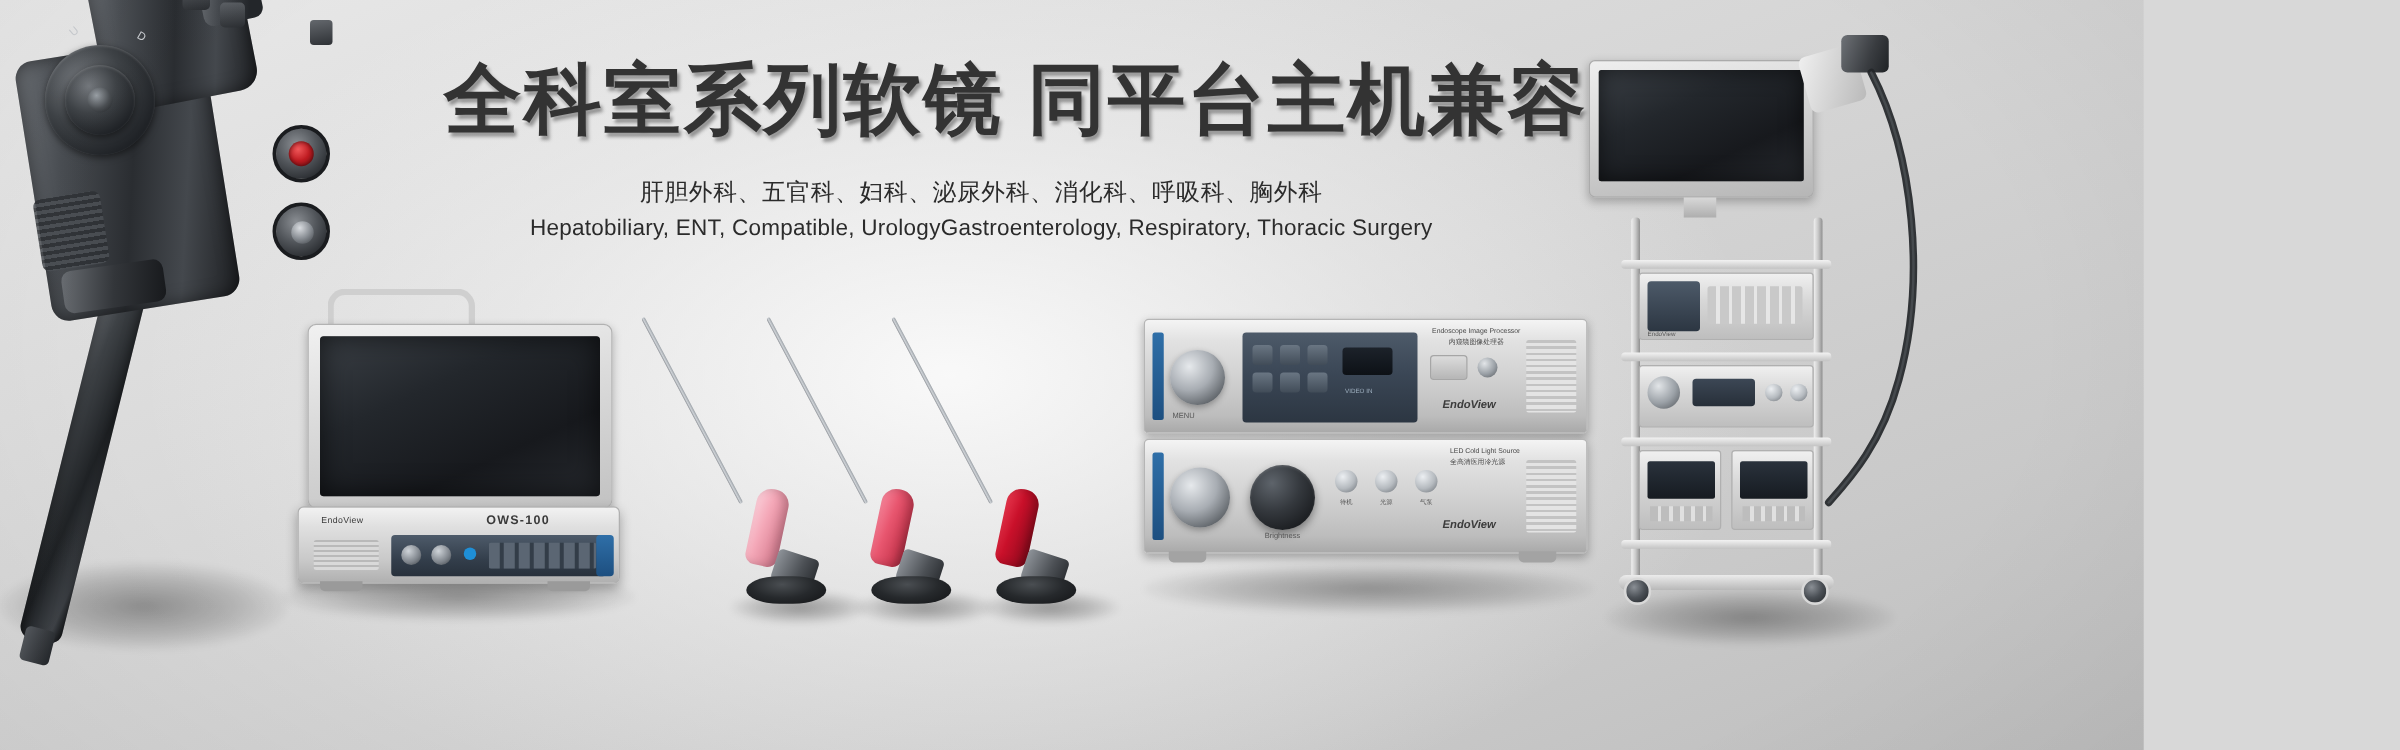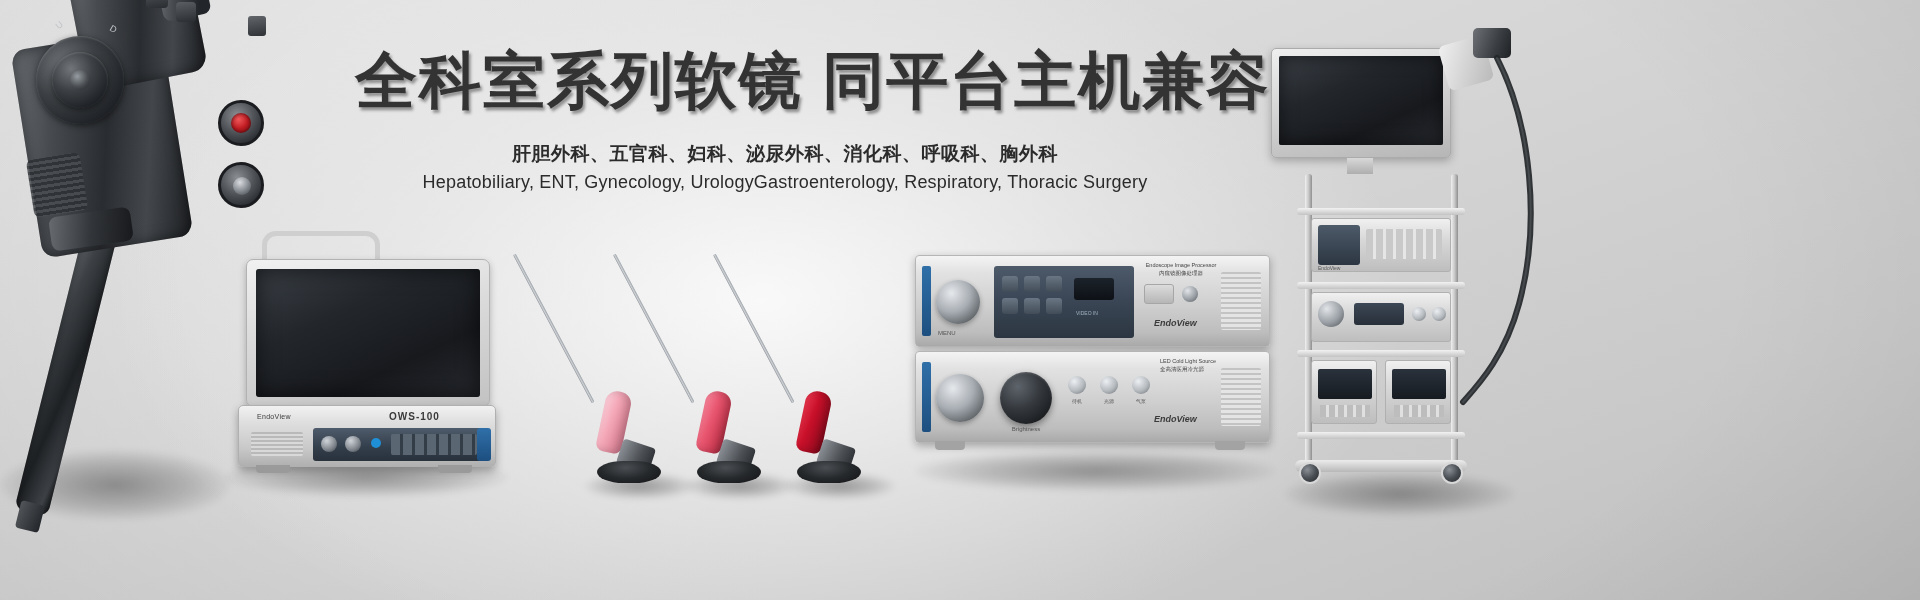--- a/index.html
+++ b/index.html
@@ -2,21 +2,21 @@
 <html><head>
 <meta charset="utf-8">
 <style>
   * { box-sizing: border-box; margin:0; padding:0; }
   html,body { width:1920px; height:600px; overflow:hidden; }
   body {
     font-family: "Liberation Sans", sans-serif;
     background: #d8d8d8;
   }
   #stage {
-    position:relative; width:1920px; height:600px; overflow:hidden;
+    position:relative; width:1715px; height:600px; overflow:hidden;
     background:
       radial-gradient(ellipse 900px 520px at 760px 300px, rgba(255,255,255,0.85) 0%, rgba(245,245,245,0.45) 40%, rgba(215,215,215,0.0) 72%),
       linear-gradient(160deg, #e9e9e9 0%, #dedede 25%, #d2d2d2 55%, #c9c9c9 78%, #bdbdbd 100%);
   }
   
   #vignette {
     position:absolute; inset:0;
     background:
       radial-gradient(ellipse 1400px 760px at 50% 45%, rgba(0,0,0,0) 55%, rgba(0,0,0,0.10) 100%);
     pointer-events:none;
@@ -29,21 +29,21 @@
   #title {
     font-size:62px; font-weight:bold; color:#333333; letter-spacing:2px;
     line-height:1.08; white-space:nowrap;
     text-shadow: 2px 3px 3px rgba(0,0,0,0.38), 0 1px 0 rgba(255,255,255,0.5);
   }
   #subtitle {
     margin-top:6px; font-size:30px; font-weight:bold; color:#141414;
     letter-spacing:0.2px; white-space:nowrap;
   }
   #dept-cn {
-    margin-top:26px; font-size:19px; color:#2b2b2b; font-weight:bold;
+    margin-top:26px; font-size:19px; color:#2b2b2b; font-weight:normal;
     letter-spacing:0.5px; white-space:nowrap;
   }
   #dept-en {
     margin-top:5px; font-size:18px; color:#2b2b2b; font-weight:normal;
     letter-spacing:0.2px; white-space:nowrap;
   }
 
   
   .prod { position:absolute; }
   .screen {
@@ -394,17 +394,17 @@
                 background:linear-gradient(110deg,#6e7277,#3a3d41 60%,#1f2225);"></div>
     <svg style="position:absolute; left:150px; top:34px; width:130px; height:360px; overflow:visible;">
       <path d="M 52 4 C 86 70, 96 170, 74 250 C 60 302, 34 330, 18 348" stroke="#232629" stroke-width="6" fill="none" stroke-linecap="round" opacity="0.92"></path>
       <path d="M 52 4 C 86 70, 96 170, 74 250 C 60 302, 34 330, 18 348" stroke="#5a5f64" stroke-width="2" fill="none" stroke-linecap="round" opacity="0.5"></path>
     </svg>
   </div>
 
   <div id="textblock">
     <div id="title">全科室系列软镜 同平台主机兼容</div>
     <div id="dept-cn">肝胆外科、五官科、妇科、泌尿外科、消化科、呼吸科、胸外科</div>
-    <div id="dept-en">Hepatobiliary, ENT, Gynecology, UrologyGastroenterology, Respiratory, Thoracic Surgery</div>
+    <div id="dept-en">Hepatobiliary, ENT, Compatible, UrologyGastroenterology, Respiratory, Thoracic Surgery</div>
   </div>
 
   <div id="vignette"></div>
 </div>
 
 </body></html>

